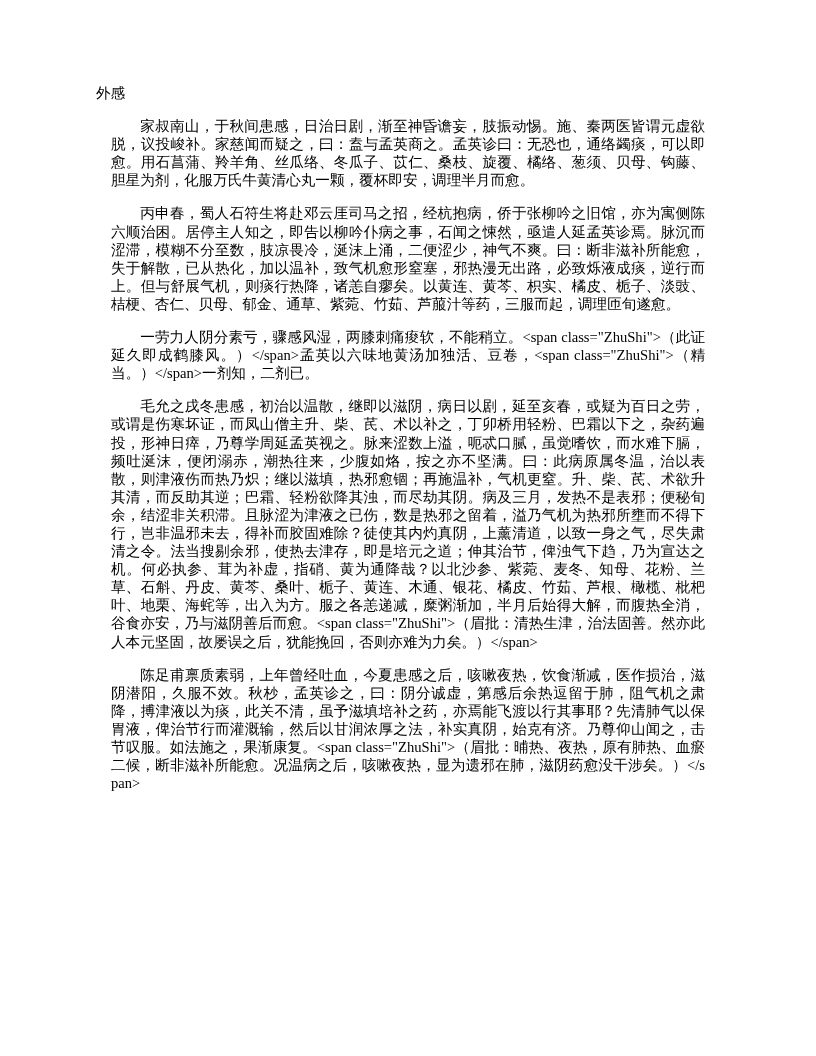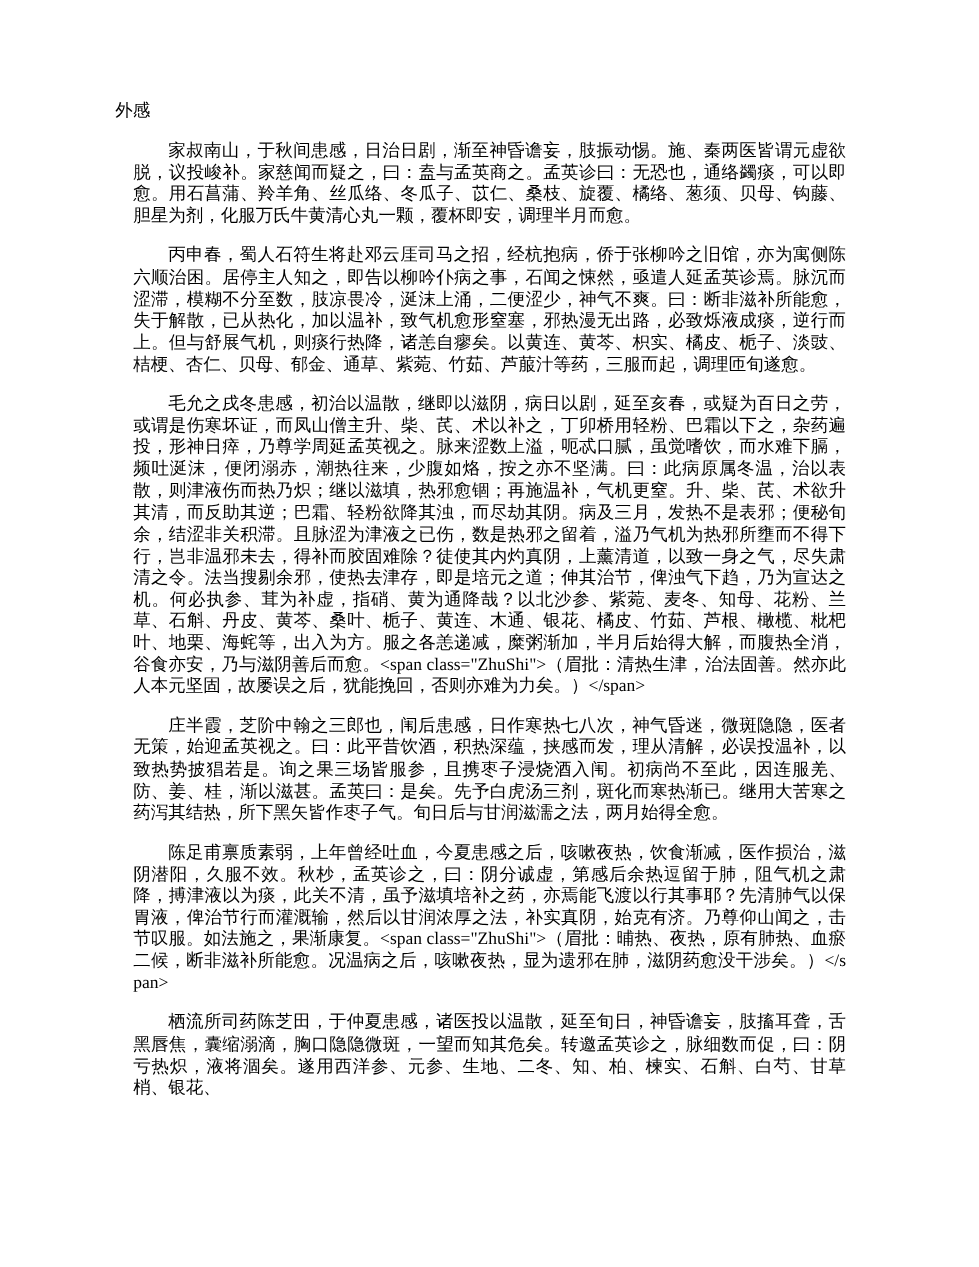--- a/index.html
+++ b/index.html
@@ -37,17 +37,16 @@
     overflow-wrap: break-word;
   }
 </style>
 </head>
 <body>
 
 <div class="page">
   <h1 class="doc-title">外感</h1>
   <p class="para">家叔南山，于秋间患感，日治日剧，渐至神昏谵妄，肢振动惕。施、秦两医皆谓元虚欲脱，议投峻补。家慈闻而疑之，曰：盍与孟英商之。孟英诊曰：无恐也，通络蠲痰，可以即愈。用石菖蒲、羚羊角、丝瓜络、冬瓜子、苡仁、桑枝、旋覆、橘络、葱须、贝母、钩藤、胆星为剂，化服万氏牛黄清心丸一颗，覆杯即安，调理半月而愈。</p>
   <p class="para">丙申春，蜀人石符生将赴邓云厓司马之招，经杭抱病，侨于张柳吟之旧馆，亦为寓侧陈六顺治困。居停主人知之，即告以柳吟仆病之事，石闻之悚然，亟遣人延孟英诊焉。脉沉而涩滞，模糊不分至数，肢凉畏冷，涎沫上涌，二便涩少，神气不爽。曰：断非滋补所能愈，失于解散，已从热化，加以温补，致气机愈形窒塞，邪热漫无出路，必致烁液成痰，逆行而上。但与舒展气机，则痰行热降，诸恙自瘳矣。以黄连、黄芩、枳实、橘皮、栀子、淡豉、桔梗、杏仁、贝母、郁金、通草、紫菀、竹茹、芦菔汁等药，三服而起，调理匝旬遂愈。</p>
+  <p class="para">一劳力人阴分素亏，骤感风湿，两膝刺痛痠软，不能稍立。&lt;span class="ZhuShi"&gt;（此证延久即成鹤膝风。）&lt;/span&gt;孟英以六味地黄汤加独活、豆卷，&lt;span class="ZhuShi"&gt;（精当。）&lt;/span&gt;一剂知，二剂已。</p>
   <p class="para">毛允之戌冬患感，初治以温散，继即以滋阴，病日以剧，延至亥春，或疑为百日之劳，或谓是伤寒坏证，而凤山僧主升、柴、芪、术以补之，丁卯桥用轻粉、巴霜以下之，杂药遍投，形神日瘁，乃尊学周延孟英视之。脉来涩数上溢，呃忒口腻，虽觉嗜饮，而水难下膈，频吐涎沫，便闭溺赤，潮热往来，少腹如烙，按之亦不坚满。曰：此病原属冬温，治以表散，则津液伤而热乃炽；继以滋填，热邪愈锢；再施温补，气机更窒。升、柴、芪、术欲升其清，而反助其逆；巴霜、轻粉欲降其浊，而尽劫其阴。病及三月，发热不是表邪；便秘旬余，结涩非关积滞。且脉涩为津液之已伤，数是热邪之留着，溢乃气机为热邪所壅而不得下行，岂非温邪未去，得补而胶固难除？徒使其内灼真阴，上薰清道，以致一身之气，尽失肃清之令。法当搜剔余邪，使热去津存，即是培元之道；伸其治节，俾浊气下趋，乃为宣达之机。何必执参、茸为补虚，指硝、黄为通降哉？以北沙参、紫菀、麦冬、知母、花粉、兰草、石斛、丹皮、黄芩、桑叶、栀子、黄连、木通、银花、橘皮、竹茹、芦根、橄榄、枇杷叶、地栗、海䖳等，出入为方。服之各恙递减，糜粥渐加，半月后始得大解，而腹热全消，谷食亦安，乃与滋阴善后而愈。&lt;span class="ZhuShi"&gt;（眉批：清热生津，治法固善。然亦此人本元坚固，故屡误之后，犹能挽回，否则亦难为力矣。）&lt;/span&gt;</p>
-  <p class="para">庄半霞，芝阶中翰之三郎也，闱后患感，日作寒热七八次，神气昏迷，微斑隐隐，医者无策，始迎孟英视之。曰：此平昔饮酒，积热深蕴，挟感而发，理从清解，必误投温补，以致热势披猖若是。询之果三场皆服参，且携枣子浸烧酒入闱。初病尚不至此，因连服羌、防、姜、桂，渐以滋甚。孟英曰：是矣。先予白虎汤三剂，斑化而寒热渐已。继用大苦寒之药泻其结热，所下黑矢皆作枣子气。旬日后与甘润滋濡之法，两月始得全愈。</p>
   <p class="para">陈足甫禀质素弱，上年曾经吐血，今夏患感之后，咳嗽夜热，饮食渐减，医作损治，滋阴潜阳，久服不效。秋杪，孟英诊之，曰：阴分诚虚，第感后余热逗留于肺，阻气机之肃降，搏津液以为痰，此关不清，虽予滋填培补之药，亦焉能飞渡以行其事耶？先清肺气以保胃液，俾治节行而灌溉输，然后以甘润浓厚之法，补实真阴，始克有济。乃尊仰山闻之，击节叹服。如法施之，果渐康复。&lt;span class="ZhuShi"&gt;（眉批：晡热、夜热，原有肺热、血瘀二候，断非滋补所能愈。况温病之后，咳嗽夜热，显为遗邪在肺，滋阴药愈没干涉矣。）&lt;/span&gt;</p>
-  <p class="para">栖流所司药陈芝田，于仲夏患感，诸医投以温散，延至旬日，神昏谵妄，肢搐耳聋，舌黑唇焦，囊缩溺滴，胸口隐隐微斑，一望而知其危矣。转邀孟英诊之，脉细数而促，曰：阴亏热炽，液将涸矣。遂用西洋参、元参、生地、二冬、知、柏、楝实、石斛、白芍、甘草梢、银花、</p>
 </div>
 
 </body></html>

